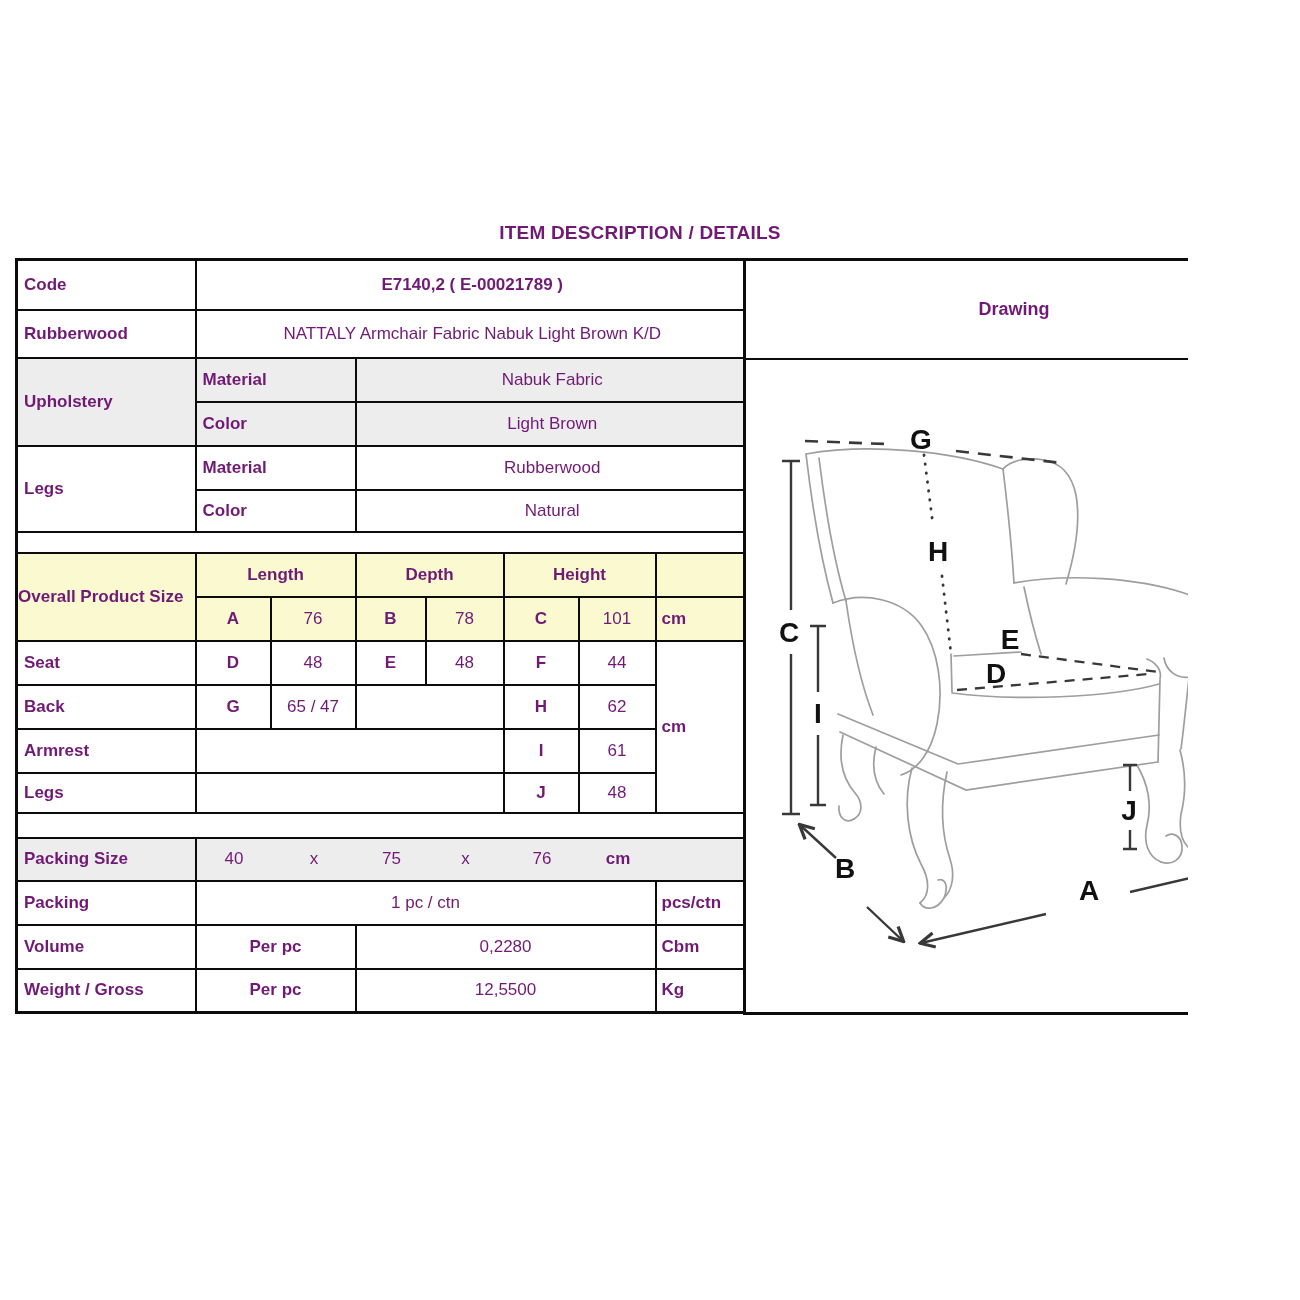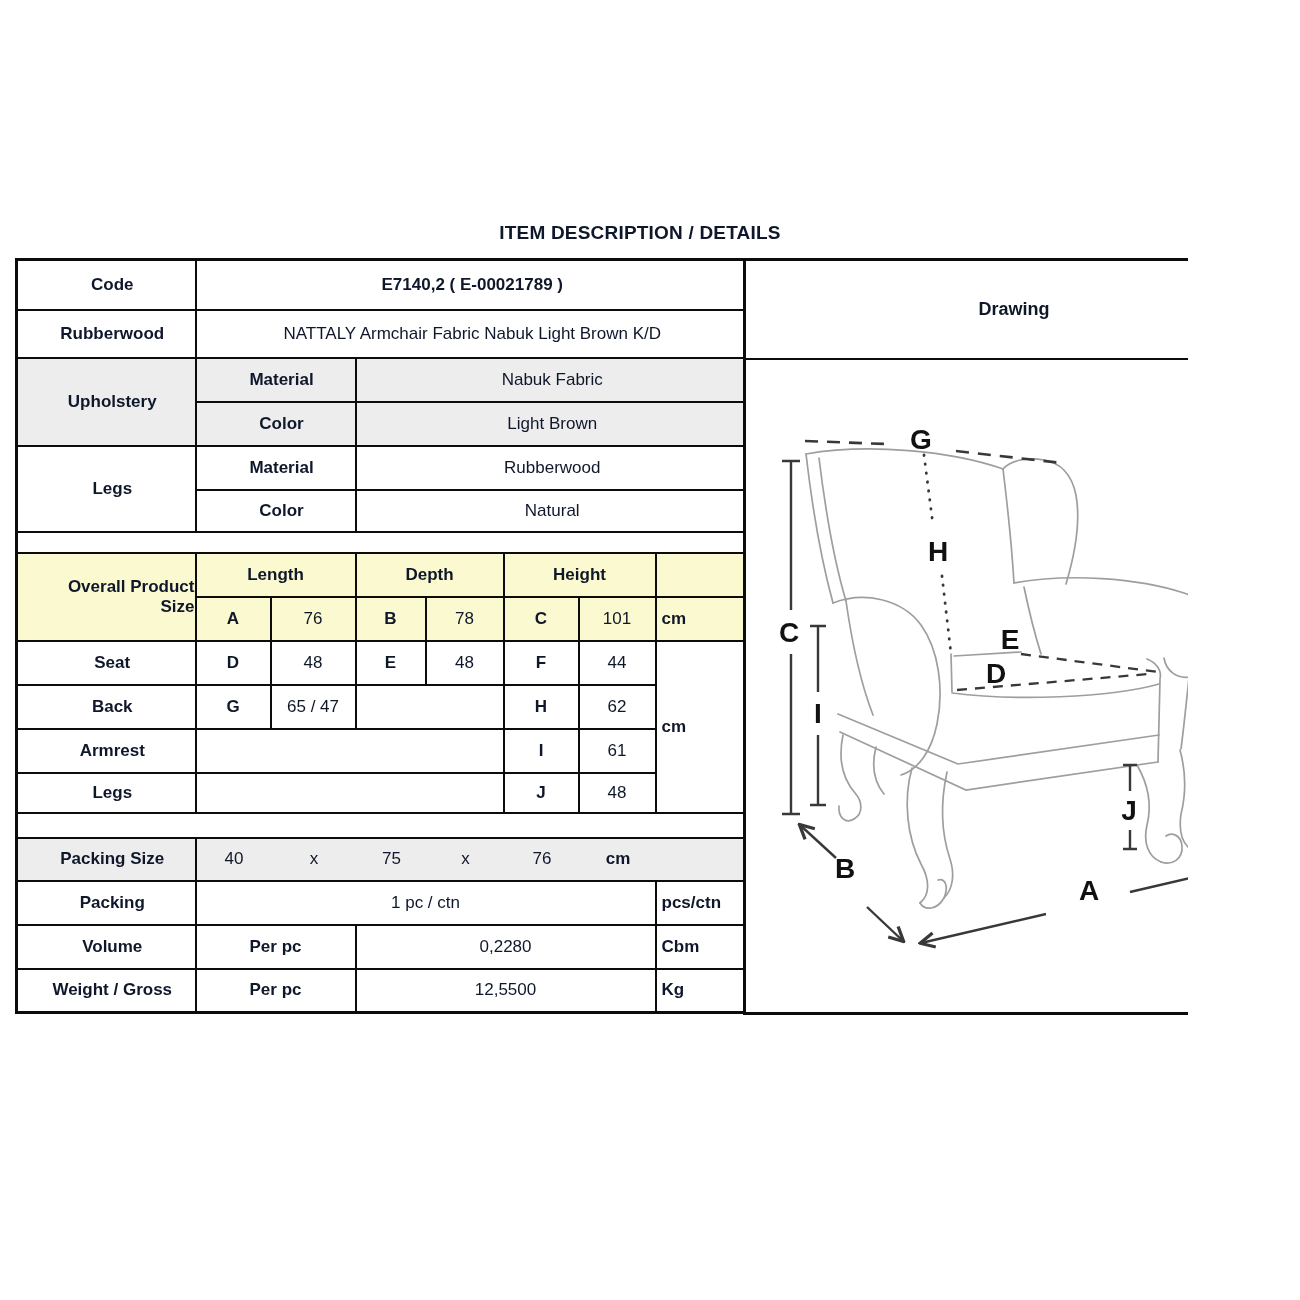--- a/index.html
+++ b/index.html
@@ -1,26 +1,26 @@
 <!DOCTYPE html>
 <html><head>
 <meta charset="utf-8">
 <style>
   html,body{margin:0;padding:0;background:#fff;}
   #page{position:relative;width:1188px;height:1300px;background:#ffffff;
-        font-family:"Liberation Sans",sans-serif;color:#0f172a;overflow:hidden;text-decoration:underline;}
+        font-family:"Liberation Sans",sans-serif;color:#701a75;overflow:hidden;text-decoration:underline;}
   #doc-title{position:absolute;left:0;top:222px;width:1280px;text-align:center;
              font-size:19px;font-weight:bold;letter-spacing:.2px;}
   table#left-table{position:absolute;left:15px;top:258px;width:733px;
                    border-collapse:collapse;table-layout:fixed;
                    border:3px solid #0c0c0c;}
   #left-table td{border:2px solid #0c0c0c;font-size:17px;padding:0;
                  text-align:center;vertical-align:middle;overflow:hidden;}
-  #left-table td.lbl{text-align:center;padding-left:12px;font-weight:bold;}
-  #left-table td.ctr-lbl{font-weight:bold;text-align:right;padding-left:20px;}
+  #left-table td.lbl{text-align:left;padding-left:6px;font-weight:bold;}
+  #left-table td.ctr-lbl{font-weight:bold;text-align:left;}
   #left-table td.key{font-weight:bold;margin-left:44px;}
   #left-table td.unit{text-align:left;padding-left:5px;font-weight:bold;}
   #left-table td.spacer{border-left:none;border-right:none;}
   .gray{background:#ededed;}
   .yellow{background:#fbf9cf;}
   .packrow{display:flex;width:100%;}
   .packrow span{display:block;text-align:center;}
   .packrow .b{font-weight:bold;}
   #drawing-panel{position:absolute;left:743px;top:258px;width:542px;height:757px;
                  box-sizing:border-box;border:3px solid #0c0c0c;background:#fff;}

